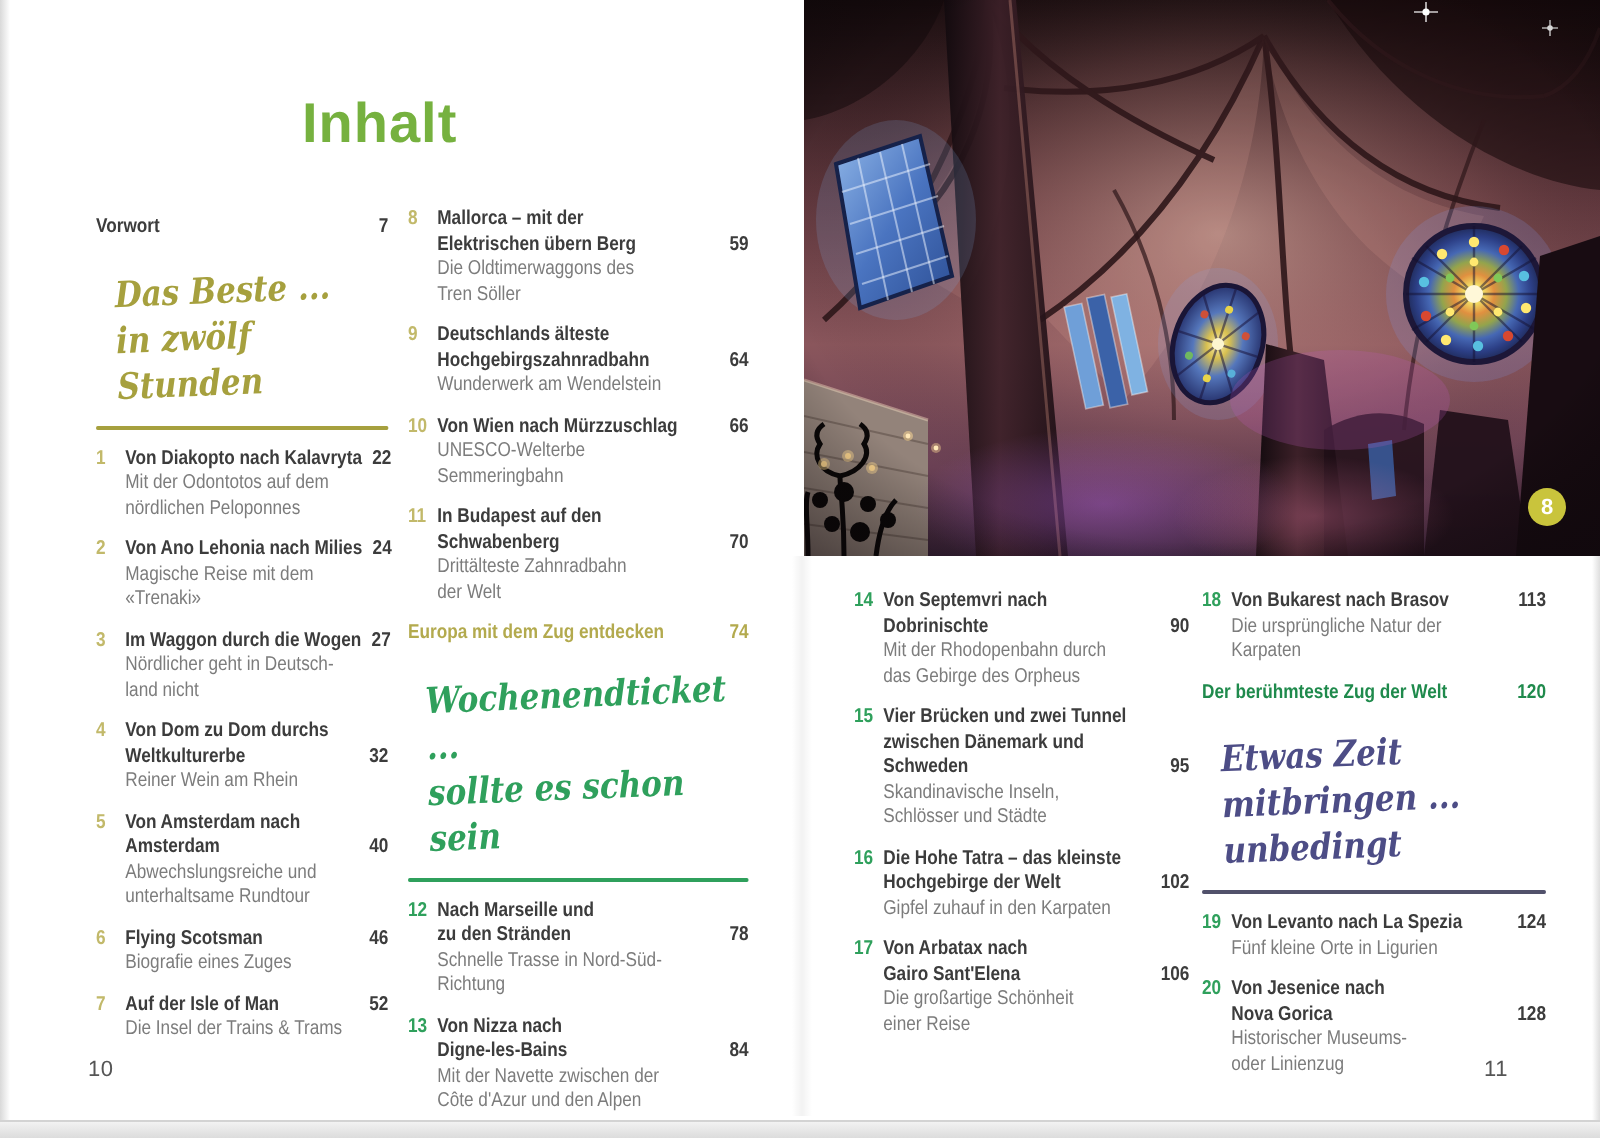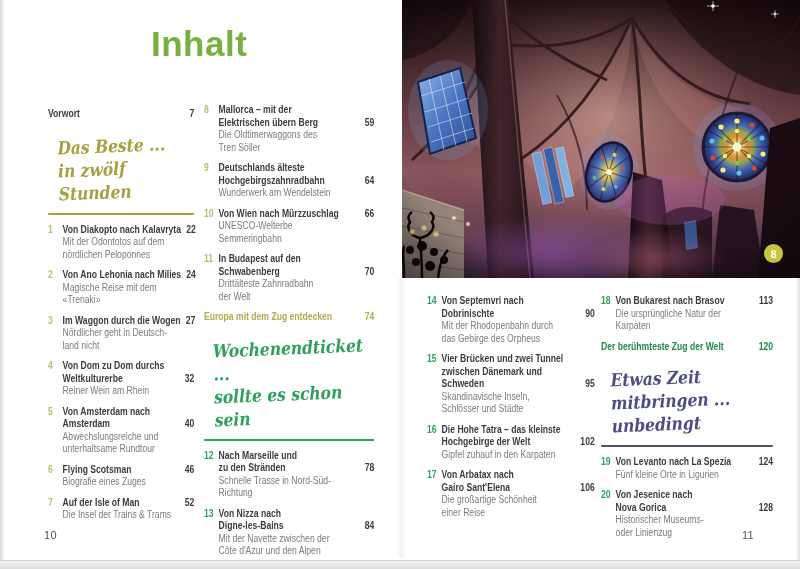--- a/index.html
+++ b/index.html
@@ -13,22 +13,22 @@
   .edge-right{position:absolute;right:0;top:278px;width:4px;height:291px;
     background:linear-gradient(to left,#dedede,rgba(255,255,255,0));}
   .edge-bottom{position:absolute;left:0;bottom:0;width:800px;height:8px;
     background:linear-gradient(to bottom,#f2f2f2,#dcdcdc);border-top:1px solid #d3d3d3;}
   .gutter{position:absolute;left:396px;top:278px;width:10px;height:280px;
     background:linear-gradient(to right,rgba(0,0,0,0),rgba(0,0,0,0.05),rgba(0,0,0,0));}
   .folio{position:absolute;font-size:11px;color:var(--folio,#555);letter-spacing:0.3px;}
   .folio.l{left:44px;top:529px;}
   .folio.r{left:742px;top:529px;}
   
-  .big-title{position:absolute;left:151px;top:24px;margin:0;
-    font-size:35px;font-weight:bold;letter-spacing:0.5px;color:var(--green,#76b13f);}
+  .big-title{position:absolute;left:151px;top:46px;margin:0;
+    font-size:28px;font-weight:bold;letter-spacing:0.5px;color:var(--green,#76b13f);}
   
   .col{position:absolute;top:0;transform:scaleX(0.86);transform-origin:left top;
     font-size:10px;line-height:12.5px;}
   #col0{left:48px;width:170px;padding-top:104px;}
   #col1{left:204px;width:198px;padding-top:104px;}
   #col2{left:427px;width:195px;top:295px;}
   #col3{left:601px;width:200px;top:295px;}
   
   .row{display:flex;justify-content:space-between;font-weight:bold;margin:4px 0 10px;}
   .row-ink{color:var(--ink,#3c3c3c);}

